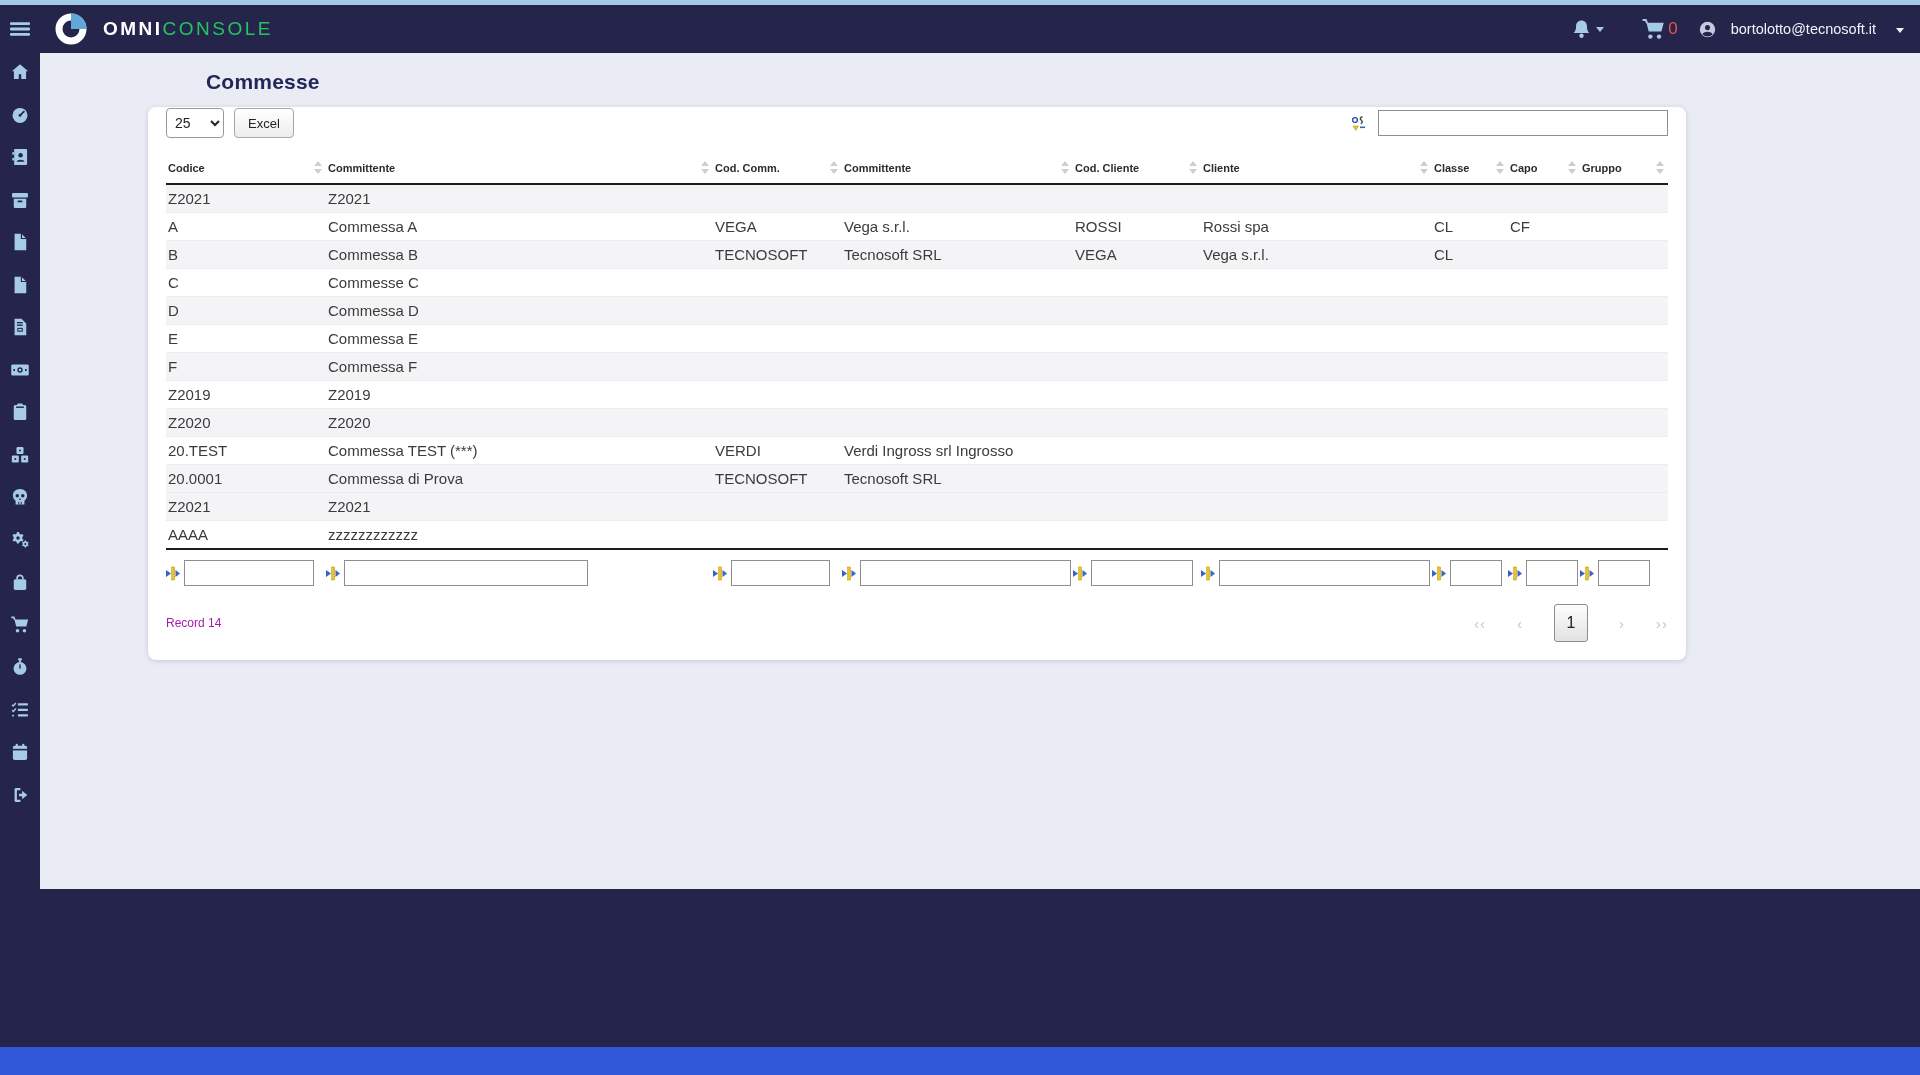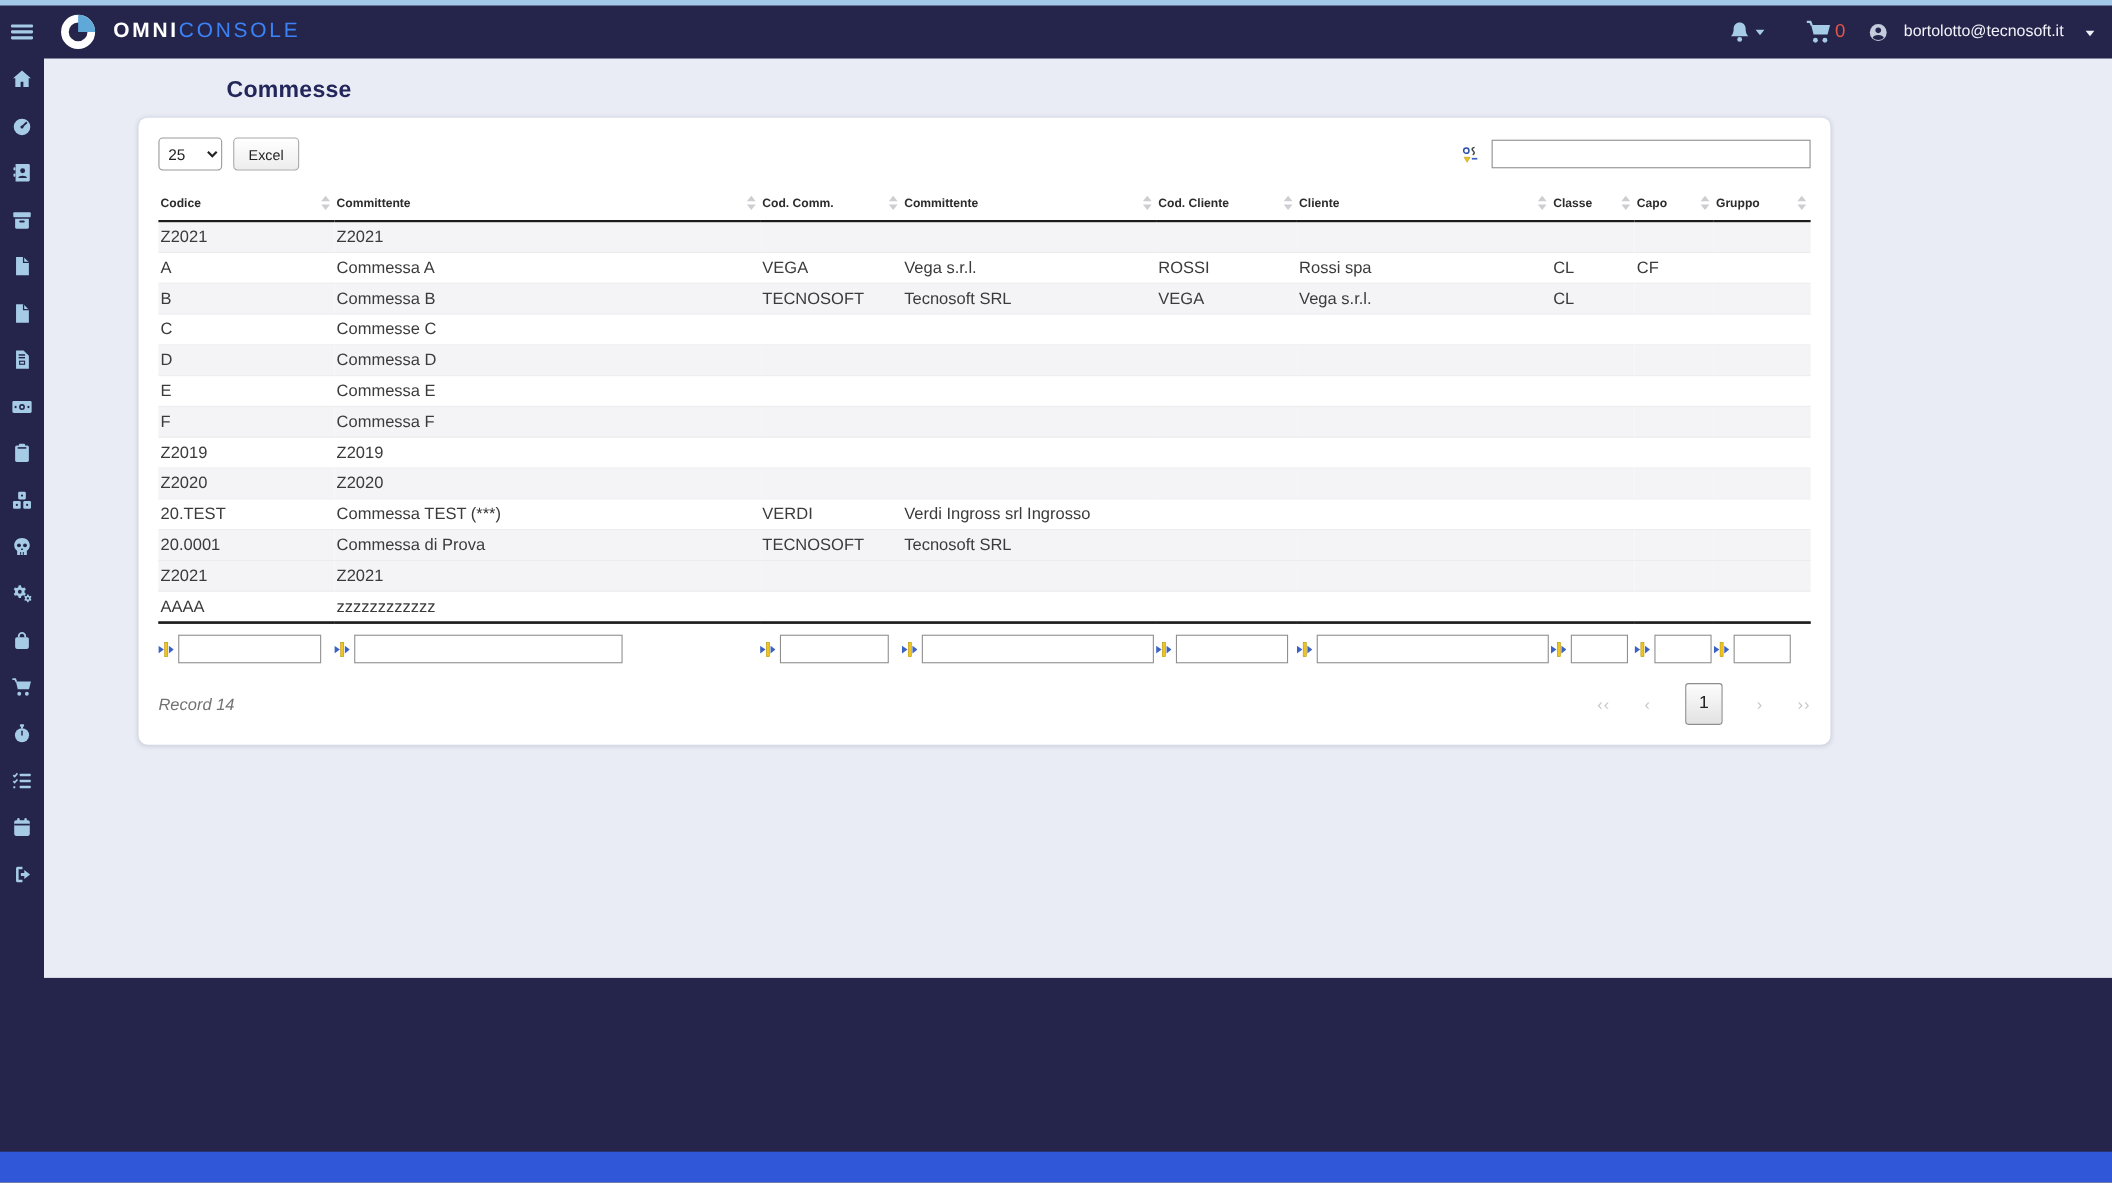--- a/index.html
+++ b/index.html
@@ -10,40 +10,40 @@
   
   .topstrip{position:absolute;top:0;left:0;width:100%;height:5px;background:#a4c9e8;z-index:6;}
   .bottomstrip{position:absolute;bottom:0;left:0;width:100%;height:28px;background:#2f57d7;z-index:6;}
   
   .navbar{position:absolute;top:5px;left:0;width:100%;height:48px;background:#25254b;
           display:flex;align-items:center;z-index:5;}
   .hamburger{width:40px;display:flex;justify-content:center;cursor:pointer;}
   .logo{display:flex;align-items:center;margin-left:15px;gap:16px;}
   .logo-text{font-size:19px;letter-spacing:2.5px;display:flex;align-items:center;}
   .logo-omni{color:#ffffff;font-weight:bold;}
-  .logo-console{color:#3b82f6;font-weight:normal;}
+  .logo-console{color:#22c55e;font-weight:normal;}
   .nav-right{margin-left:auto;display:flex;align-items:center;padding-right:16px;}
   .bell-group{display:flex;align-items:flex-start;gap:3px;cursor:pointer;}
   .caret{width:0;height:0;border-left:4px solid transparent;border-right:4px solid transparent;
          border-top:5px solid #a6cbe7;margin-top:9px;}
   .cart-group{display:flex;align-items:center;margin-left:36px;cursor:pointer;}
   .cart-count{color:#e4564a;font-size:17px;margin-left:1px;}
   .user-group{display:flex;align-items:center;margin-left:20px;gap:14px;cursor:pointer;}
   .user-email{color:#f2f3fa;font-size:14.5px;}
   .caret-white{width:0;height:0;border-left:4px solid transparent;border-right:4px solid transparent;
          border-top:5px solid #eef0f8;margin-left:6px;margin-top:2px;}
   
   .sidebar{position:absolute;top:53px;left:0;width:40px;bottom:28px;background:#25254b;
            display:flex;flex-direction:column;align-items:center;padding-top:9px;z-index:5;}
   .side-ic{height:20px;margin-bottom:22.5px;display:flex;align-items:center;justify-content:center;cursor:pointer;}
   
   .main{position:absolute;top:53px;left:40px;right:0;height:836px;background:#e9ecf4;overflow:hidden;}
   .page-title{margin:17px 0 13px 166px;font-size:21px;font-weight:bold;color:#23265a;letter-spacing:.2px;}
-  .card{position:relative;margin-left:86px;width:1502px;background:#ffffff;border-radius:8px;
-        box-shadow:0 1px 5px rgba(40,50,90,.18);padding:17px 18px 16px 18px;}
+  .card{position:relative;margin-left:108px;width:1502px;background:#ffffff;border-radius:8px;
+        box-shadow:0 1px 5px rgba(40,50,90,.18);padding:0 18px 16px 18px;}
   
   .toolbar{display:flex;justify-content:space-between;align-items:center;height:32px;}
   .tb-left{display:flex;align-items:center;gap:10px;}
   .page-size{width:58px;height:30px;border:1px solid #999;border-radius:4px;font-size:14px;
              padding:0 4px;background:#fff;color:#222;}
   .btn-excel{height:30px;padding:0 13px;border:1px solid #a8a8a8;border-radius:4px;
              background:linear-gradient(#ffffff,#ededed);font-size:13px;color:#222;cursor:pointer;}
   .global-filter{display:flex;align-items:center;gap:9px;}
   .global-filter input{width:280px;height:24px;border:1px solid #8f8f8f;font-size:14px;padding:0 4px;}
   
@@ -60,21 +60,21 @@
   .grid tbody td{padding:5px 4px 5px 2px;height:17px;border-top:1px solid #ececee;
                  overflow:hidden;white-space:nowrap;}
   .grid tbody tr:first-child td{border-top:none;}
   .grid tbody tr.odd td{background:#f4f4f6;}
   .grid tbody tr:last-child td{border-bottom:2px solid #1c1c1c;}
   .grid tfoot td{padding:10px 0 4px 0;}
   .filt{display:flex;align-items:center;gap:4px;}
   .filt input{height:24px;border:1px solid #8f8f8f;font-size:13px;padding:0 3px;min-width:0;}
   
   .table-footer{display:flex;justify-content:space-between;align-items:center;margin-top:12px;height:42px;}
-  .record{font-size:15px;color:#737373;font-style:italic;}
+  .record{font-size:12px;color:#a21caf;}
   .pagination{display:flex;align-items:center;gap:31px;}
   .pg-link{color:#c6c6cc;font-size:15px;letter-spacing:1px;cursor:pointer;user-select:none;}
   .page-btn{width:32px;height:36px;border:1px solid #8d8d8d;border-radius:3px;
             background:linear-gradient(#fdfdfd,#e2e2e2);font-size:16px;color:#222;
             display:flex;align-items:center;justify-content:center;cursor:pointer;}
 </style>
 </head>
 <body>
 
 <div class="topstrip"></div>

